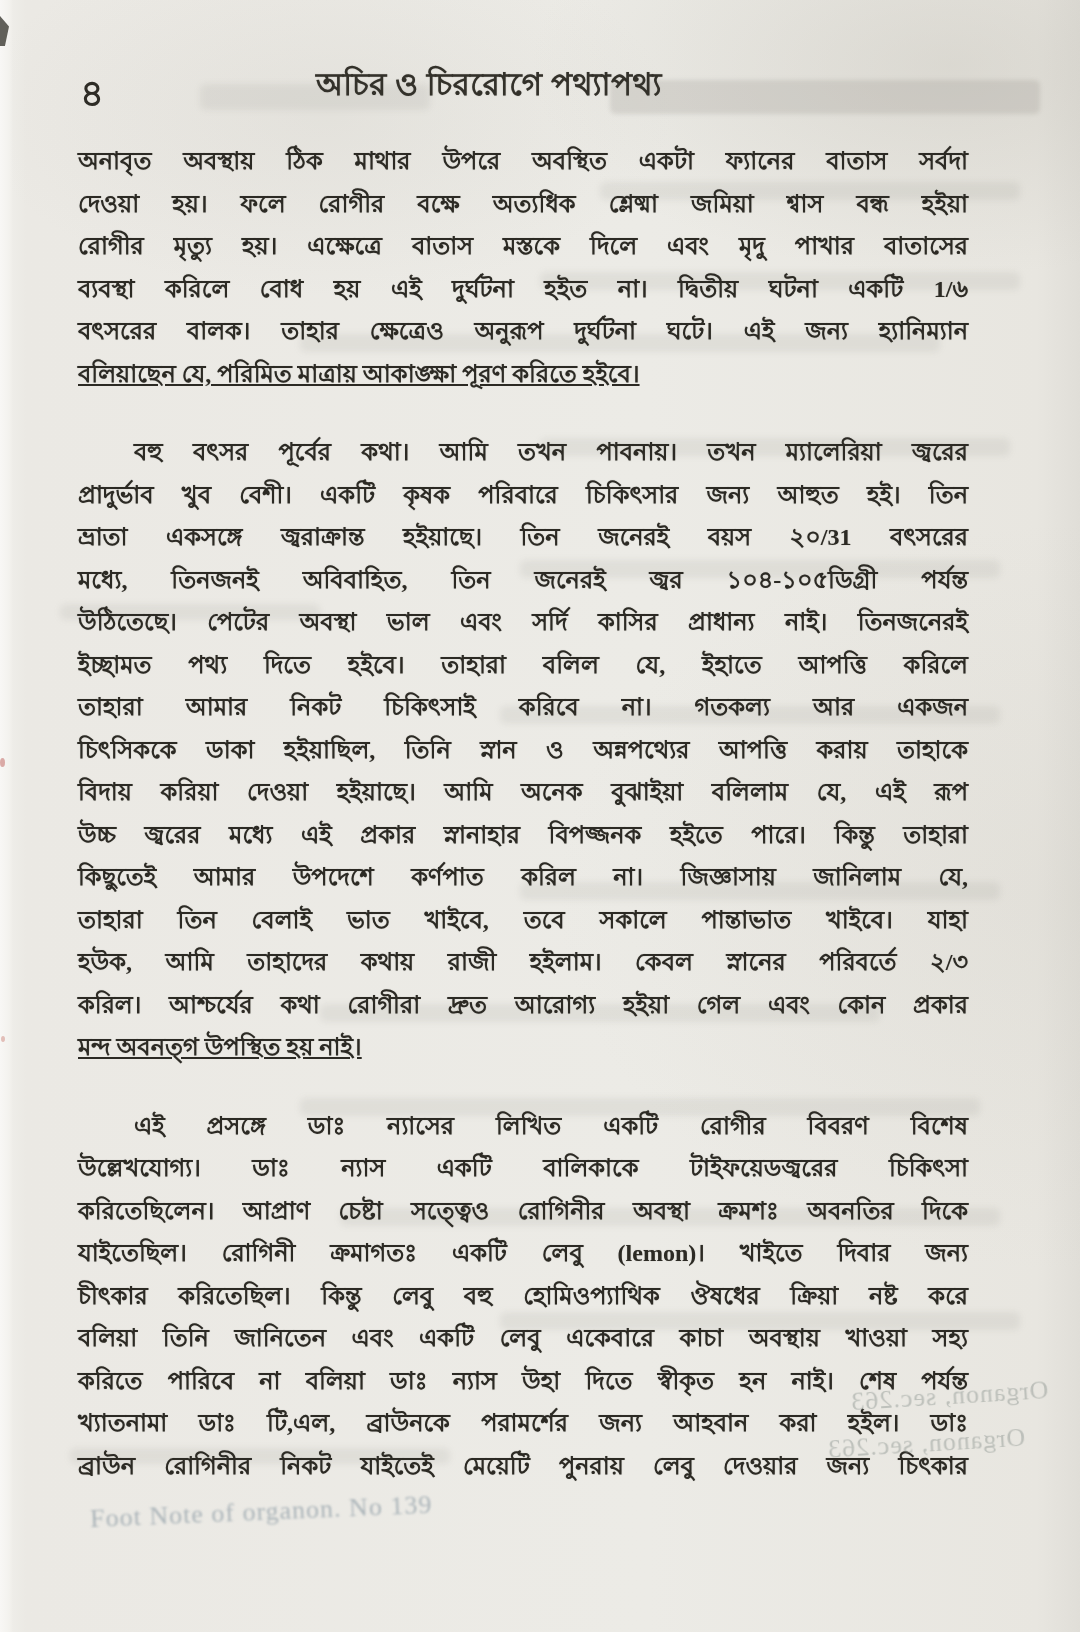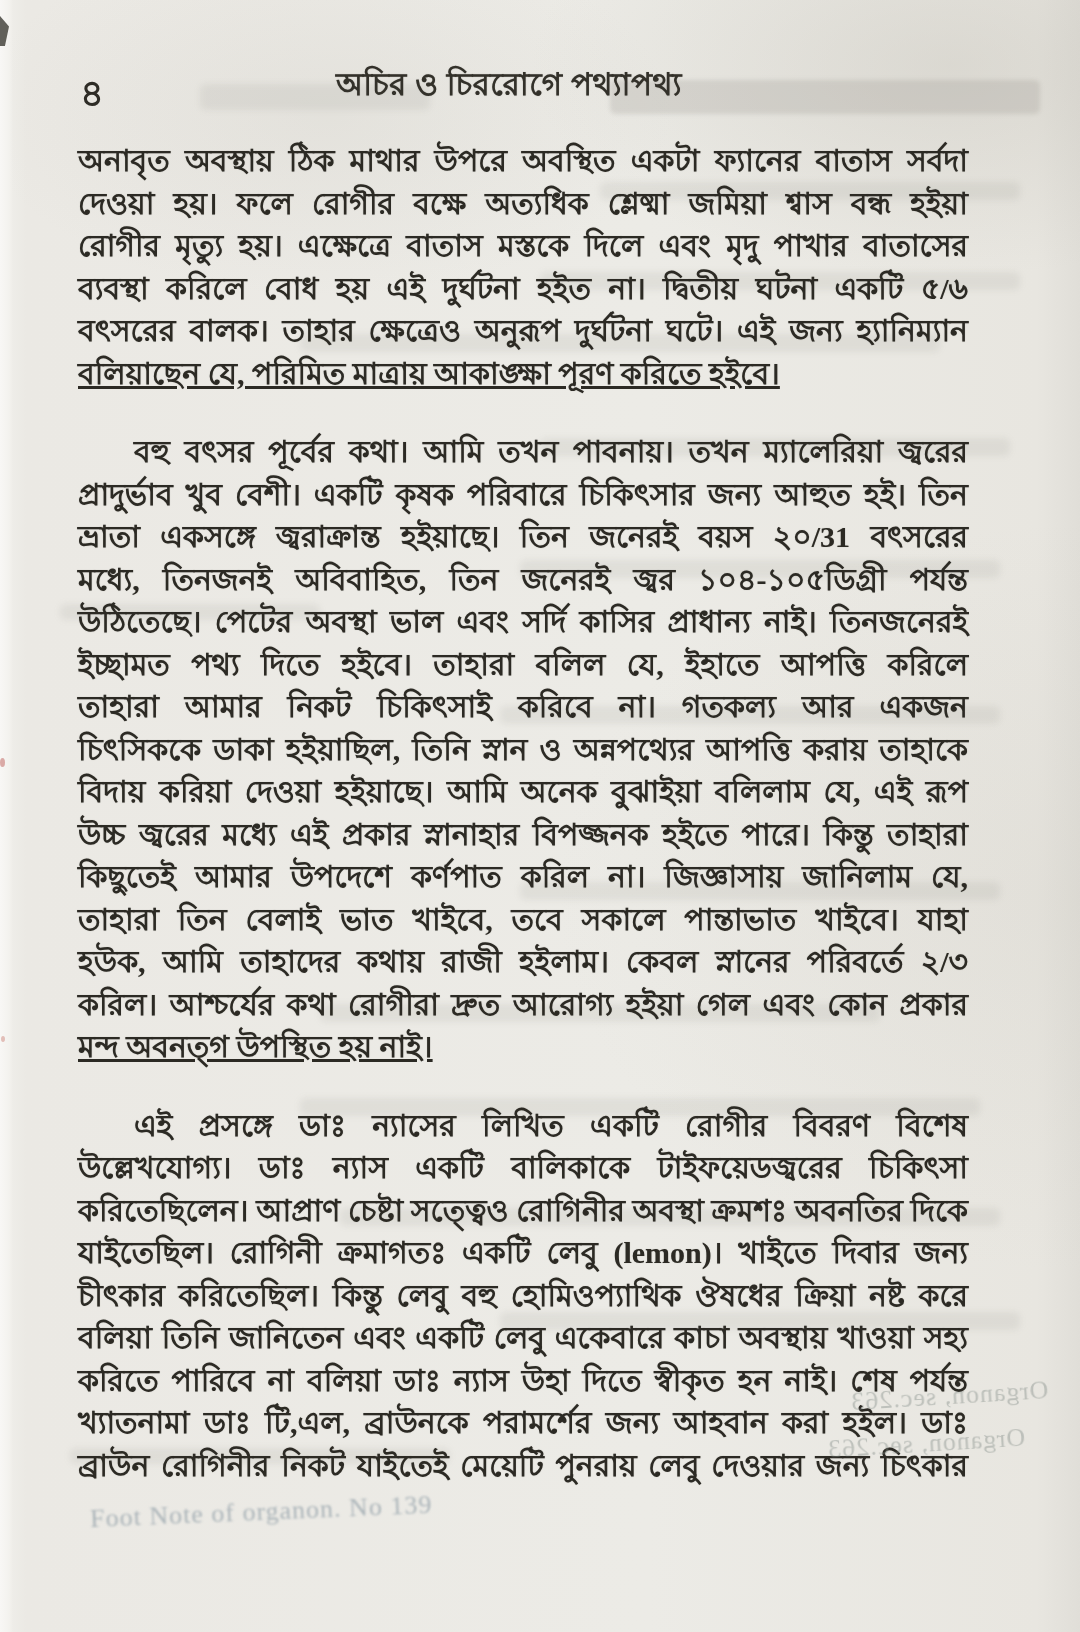--- a/index.html
+++ b/index.html
@@ -28,30 +28,30 @@
   }
   .edge-speck { position: absolute; border-radius: 50%; filter: blur(0.4px); }
   .speck1 { left: 0px; top: 758px; width: 5px; height: 9px; background: #cf8a86; opacity: .7; }
   .speck2 { left: 1px; top: 1036px; width: 4px; height: 6px; background: #d59a92; opacity: .6; }
 
   .page-number {
     position: absolute; left: 80px; top: 64px;
     font-size: 37px; color: #2e2c26; font-weight: 600;
   }
   .page-title {
-    position: absolute; left: 82px; top: 60px; width: 854px;
+    position: absolute; left: 62px; top: 60px; width: 854px;
     text-align: center;
     font-size: 31px; color: #33312a; font-weight: 600;
     letter-spacing: 0.5px;
     text-shadow: 0 0 1px rgba(45,43,38,0.35);
   }
 
   .page-body {
     position: absolute; left: 78px; top: 140px; width: 890px;
-    font-size: 30px; color: #2c2a24; font-weight: 600;
+    font-size: 24px; color: #2c2a24; font-weight: 600;
     text-shadow: 0 0 1px rgba(44,42,36,0.30);
   }
   .paragraph { margin: 0; }
   .line {
     line-height: 42.5px; height: 42.5px;
     text-align: justify; text-align-last: justify;
     white-space: nowrap; 
   }
   .line.last { text-align-last: left; text-decoration: underline; }
   .line.indent { text-indent: 56px; margin-top: 36px; }
@@ -106,21 +106,21 @@
 <div class="ghost-band" style="left:70px;  top:1448px; width:380px; height:16px;"></div>
 
 <div class="page-number">৪</div>
 <div class="page-title">অচির ও চিররোগে পথ্যাপথ্য</div>
 
 <div class="page-body">
     <div class="paragraph">
       <div class="line">অনাবৃত অবস্থায় ঠিক মাথার উপরে অবস্থিত একটা ফ্যানের বাতাস সর্বদা</div>
       <div class="line">দেওয়া হয়। ফলে রোগীর বক্ষে অত্যধিক শ্লেষ্মা জমিয়া শ্বাস বন্ধ হইয়া</div>
       <div class="line">রোগীর মৃত্যু হয়। এক্ষেত্রে বাতাস মস্তকে দিলে এবং মৃদু পাখার বাতাসের</div>
-      <div class="line">ব্যবস্থা করিলে বোধ হয় এই দুর্ঘটনা হইত না। দ্বিতীয় ঘটনা একটি ৫/৬</div>
+      <div class="line">ব্যবস্থা করিলে বোধ হয় এই দুর্ঘটনা হইত না। দ্বিতীয় ঘটনা একটি 1/৬</div>
       <div class="line">বৎসরের বালক। তাহার ক্ষেত্রেও অনুরূপ দুর্ঘটনা ঘটে। এই জন্য হ্যানিম্যান</div>
       <div class="line last">বলিয়াছেন যে, পরিমিত মাত্রায় আকাঙ্ক্ষা পূরণ করিতে হইবে।</div>
     </div>
     <div class="paragraph">
       <div class="line indent">বহু বৎসর পূর্বের কথা। আমি তখন পাবনায়। তখন ম্যালেরিয়া জ্বরের</div>
       <div class="line">প্রাদুর্ভাব খুব বেশী। একটি কৃষক পরিবারে চিকিৎসার জন্য আহুত হই। তিন</div>
       <div class="line">ভ্রাতা একসঙ্গে জ্বরাক্রান্ত হইয়াছে। তিন জনেরই বয়স ২০/31 বৎসরের</div>
       <div class="line">মধ্যে, তিনজনই অবিবাহিত, তিন জনেরই জ্বর ১০৪-১০৫ডিগ্রী পর্যন্ত</div>
       <div class="line">উঠিতেছে। পেটের অবস্থা ভাল এবং সর্দি কাসির প্রাধান্য নাই। তিনজনেরই</div>
       <div class="line">ইচ্ছামত পথ্য দিতে হইবে। তাহারা বলিল যে, ইহাতে আপত্তি করিলে</div>

